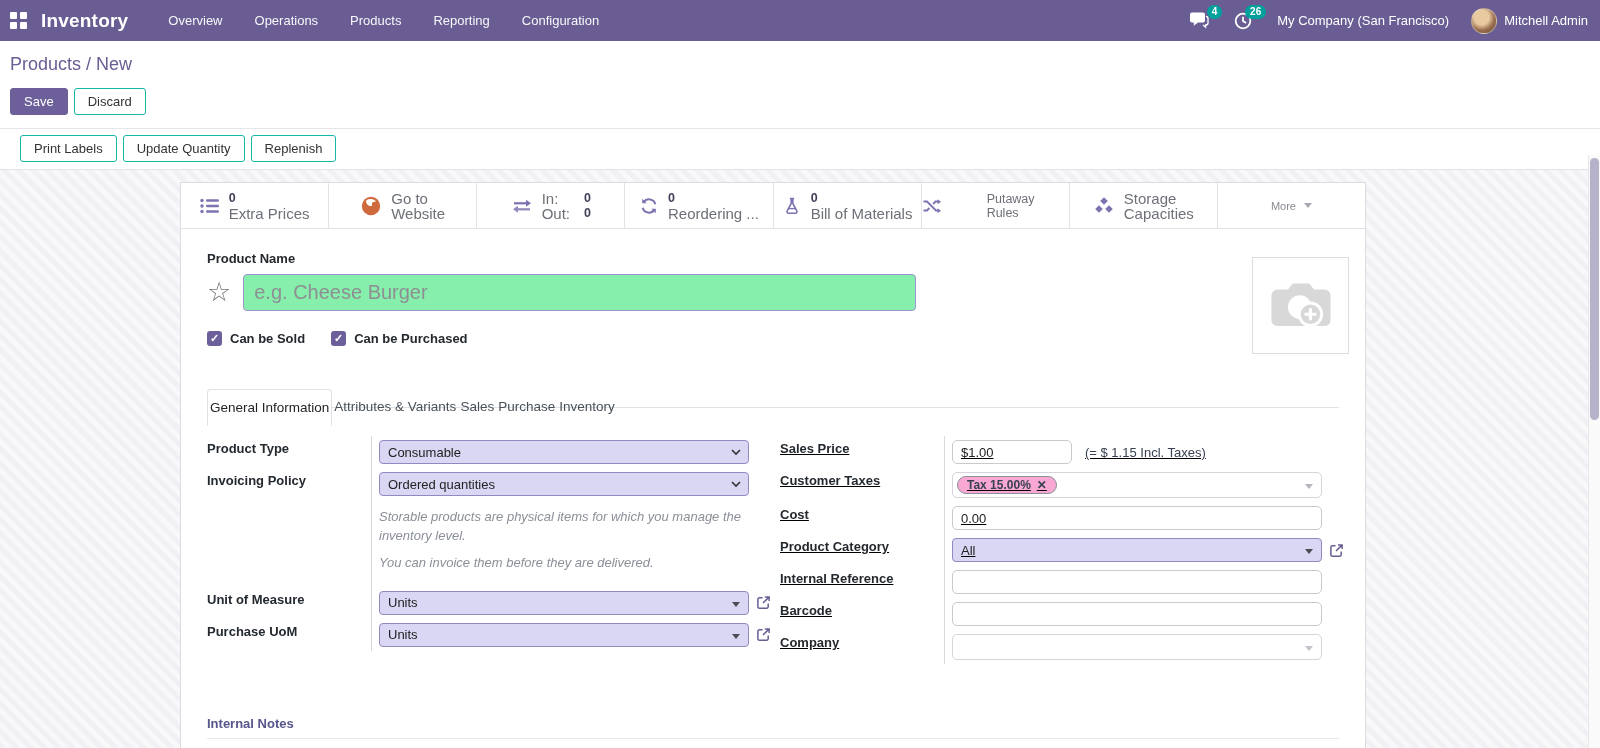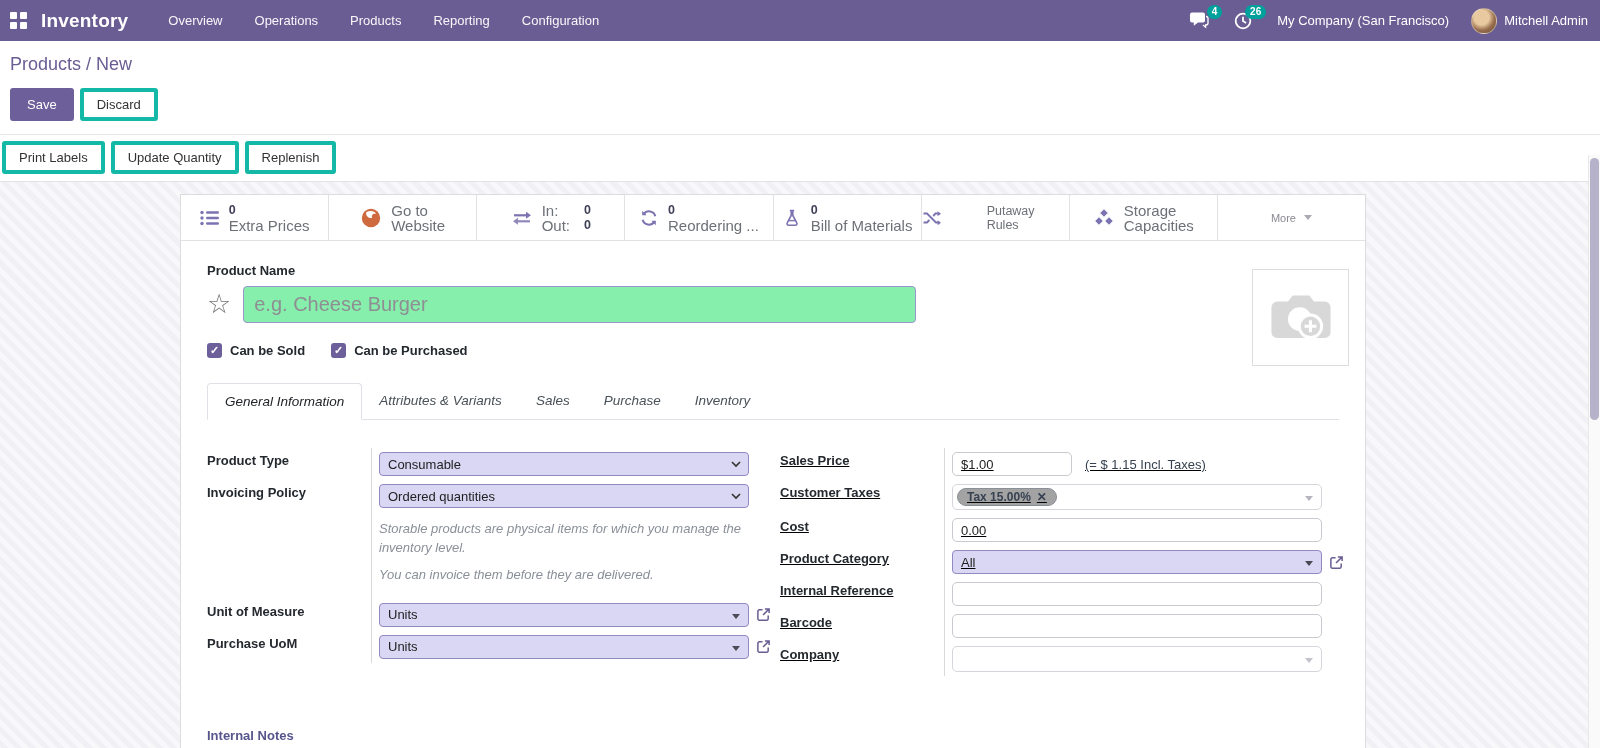--- a/index.html
+++ b/index.html
@@ -19,24 +19,24 @@
   .company-name { font-size:13px; }
   .user-block { display:flex; align-items:center; gap:7px; cursor:pointer; }
   .avatar { width:26px; height:26px; border-radius:50%; background:radial-gradient(circle at 40% 35%, #e8c9a0 0 35%, #9a6f4e 60%, #5e4632 100%); border:1px solid rgba(255,255,255,.4); }
   .user-name { font-size:13px; }
 
   
   .control-panel { background:#fff; border-bottom:1px solid #e3e3e6; }
   .cp-top { padding:13px 10px 0 10px; }
   .breadcrumb { font-size:18px; color:#6a5d93; margin-bottom:13px; cursor:pointer; }
   .cp-buttons { display:flex; gap:6px; margin-bottom:13px; }
-  .btn { font-size:13px; padding:5px 13px; border-radius:3px; cursor:pointer; border:4px solid #14b8a6; background:#fff; color:#333; }
+  .btn { font-size:13px; padding:5px 13px; border-radius:3px; cursor:pointer; border:1px solid #14b8a6; background:#fff; color:#333; }
   .btn-primary { background:#6d5f9a; border-color:#6d5f9a; color:#fff; }
   .cp-divider { border-top:1px solid #e6e6ea; }
-  .cp-actions { padding:6px 10px 7px 2px; display:flex; gap:6px; }
+  .cp-actions { padding:6px 10px 7px 20px; display:flex; gap:6px; }
 
   
   .form-area { position:relative; height:579px; overflow:hidden;
     background:repeating-linear-gradient(45deg,#f1f0f4 0 5px,#f8f7fa 5px 10px); }
   .sheet { margin:12px 0 0 180px; width:1186px; min-height:720px; background:#fff; border:1px solid #dcdcdf; border-bottom:none; }
 
   
   .stat-row { display:flex; height:46px; border-bottom:1px solid #e2e2e6; }
   .stat-btn { flex:1; border-right:1px solid #e2e2e6; display:flex; align-items:center; justify-content:center; gap:9px; cursor:pointer; background:#fff; }
   .stat-btn:last-child { border-right:none; }
@@ -57,21 +57,21 @@
   .name-input { width:673px; height:37px; background:#86efac; border:1px solid #9b95cf; border-radius:4px; font-size:20px; padding:0 10px; color:#333; font-family:"Liberation Sans", sans-serif; }
   .name-input::placeholder { color:#8e8e93; }
   .img-placeholder { position:absolute; top:28px; right:16px; width:97px; height:97px; background:#fff; border:1px solid #ddd; display:flex; align-items:center; justify-content:center; cursor:pointer; }
 
   .check-row { display:flex; gap:26px; margin-top:20px; }
   .check-item { display:flex; align-items:center; gap:8px; cursor:pointer; }
   .checkbox { width:15px; height:15px; background:#6d5f9a; border-radius:3px; color:#fff; font-size:11px; display:flex; align-items:center; justify-content:center; font-weight:bold; }
 
   
   .tabs { display:flex; margin-top:24px; border-bottom:1px solid #dee2e6; }
-  .tab { font-size:13.5px; color:#495057; padding:10px 17px; cursor:pointer; position:relative; top:1px;font-style:italic; }
+  .tab { font-size:13.5px; color:#495057; padding:10px 2px; cursor:pointer; position:relative; top:19px; }
   .tab.active { color:#212529; background:#fff; border:1px solid #dee2e6; border-bottom:1px solid #fff; border-radius:4px 4px 0 0; }
 
   
   .groups { display:flex; margin-top:28px; }
   .group { display:grid; grid-template-columns:164px 1fr; align-content:start; }
   .group-left { width:534px; }
   .group-right { width:562px; margin-left:39px;text-decoration:underline; }
   .g-label { padding:5px 10px 5px 0; }
   .g-widget { border-left:1px solid #d8d8dd; padding:4px 0 4px 7px; display:flex; align-items:center; min-height:32px; }
   .sel { position:relative; width:370px; height:24px; background:#d9d7f4; border:1px solid #908ac0; border-radius:4px; font-size:13px; color:#222; display:flex; align-items:center; padding:0 22px 0 8px; cursor:pointer; }
@@ -79,21 +79,21 @@
   .m2o-caret { position:absolute; right:8px; top:10px; width:0; height:0; border-left:4px solid transparent; border-right:4px solid transparent; border-top:5px solid #4a4a55; }
   .help-text { font-size:13px; font-style:italic; color:#8a8f98; line-height:1.45; width:380px; padding:4px 0 10px 0; }
   .help-text p + p { margin-top:8px; }
   .ext-link { margin-left:7px; cursor:pointer; display:flex; }
 
   .tinput { height:24px; border:1px solid #c9c9cf; border-radius:5px; font-size:13px; padding:0 8px; color:#222; font-family:"Liberation Sans", sans-serif; background:#fff; }
   .w-small { width:120px; }
   .w-full { width:370px; }
   .price-note { font-size:13px; color:#374151; margin-left:13px; }
   .tags-field { position:relative; width:370px; min-height:26px; border:1px solid #d5d5db; border-radius:5px; background:#fff; display:flex; align-items:center; padding:2px 22px 2px 4px; cursor:pointer; }
-  .tag-pill { border:1px solid #8a8f98; border-radius:12px; font-size:12px; font-weight:bold; color:#374151; padding:1px 9px; display:flex; align-items:center; gap:6px; background:#a3a3a3; }
+  .tag-pill { border:1px solid #8a8f98; border-radius:12px; font-size:12px; font-weight:bold; color:#374151; padding:1px 9px; display:flex; align-items:center; gap:6px; background:#f9a8d4; }
   .tag-x { font-weight:bold; cursor:pointer; font-size:12px; }
   .tags-caret { position:absolute; right:8px; top:11px; width:0; height:0; border-left:4px solid transparent; border-right:4px solid transparent; border-top:5px solid #b5b5bd; }
   .empty-m2o { position:relative; width:370px; height:26px; border:1px solid #d5d5db; border-radius:5px; background:#fff; cursor:pointer; }
   .empty-m2o .m2o-caret { border-top-color:#c3c3cb; top:11px; }
   .sel-cat { width:370px; }
 
   .notes-label { margin-top:52px; font-size:13px; font-weight:bold; color:#56568c; }
   .notes-hr { border:none; border-top:1px solid #e6e6ec; margin-top:7px; }
 
   

